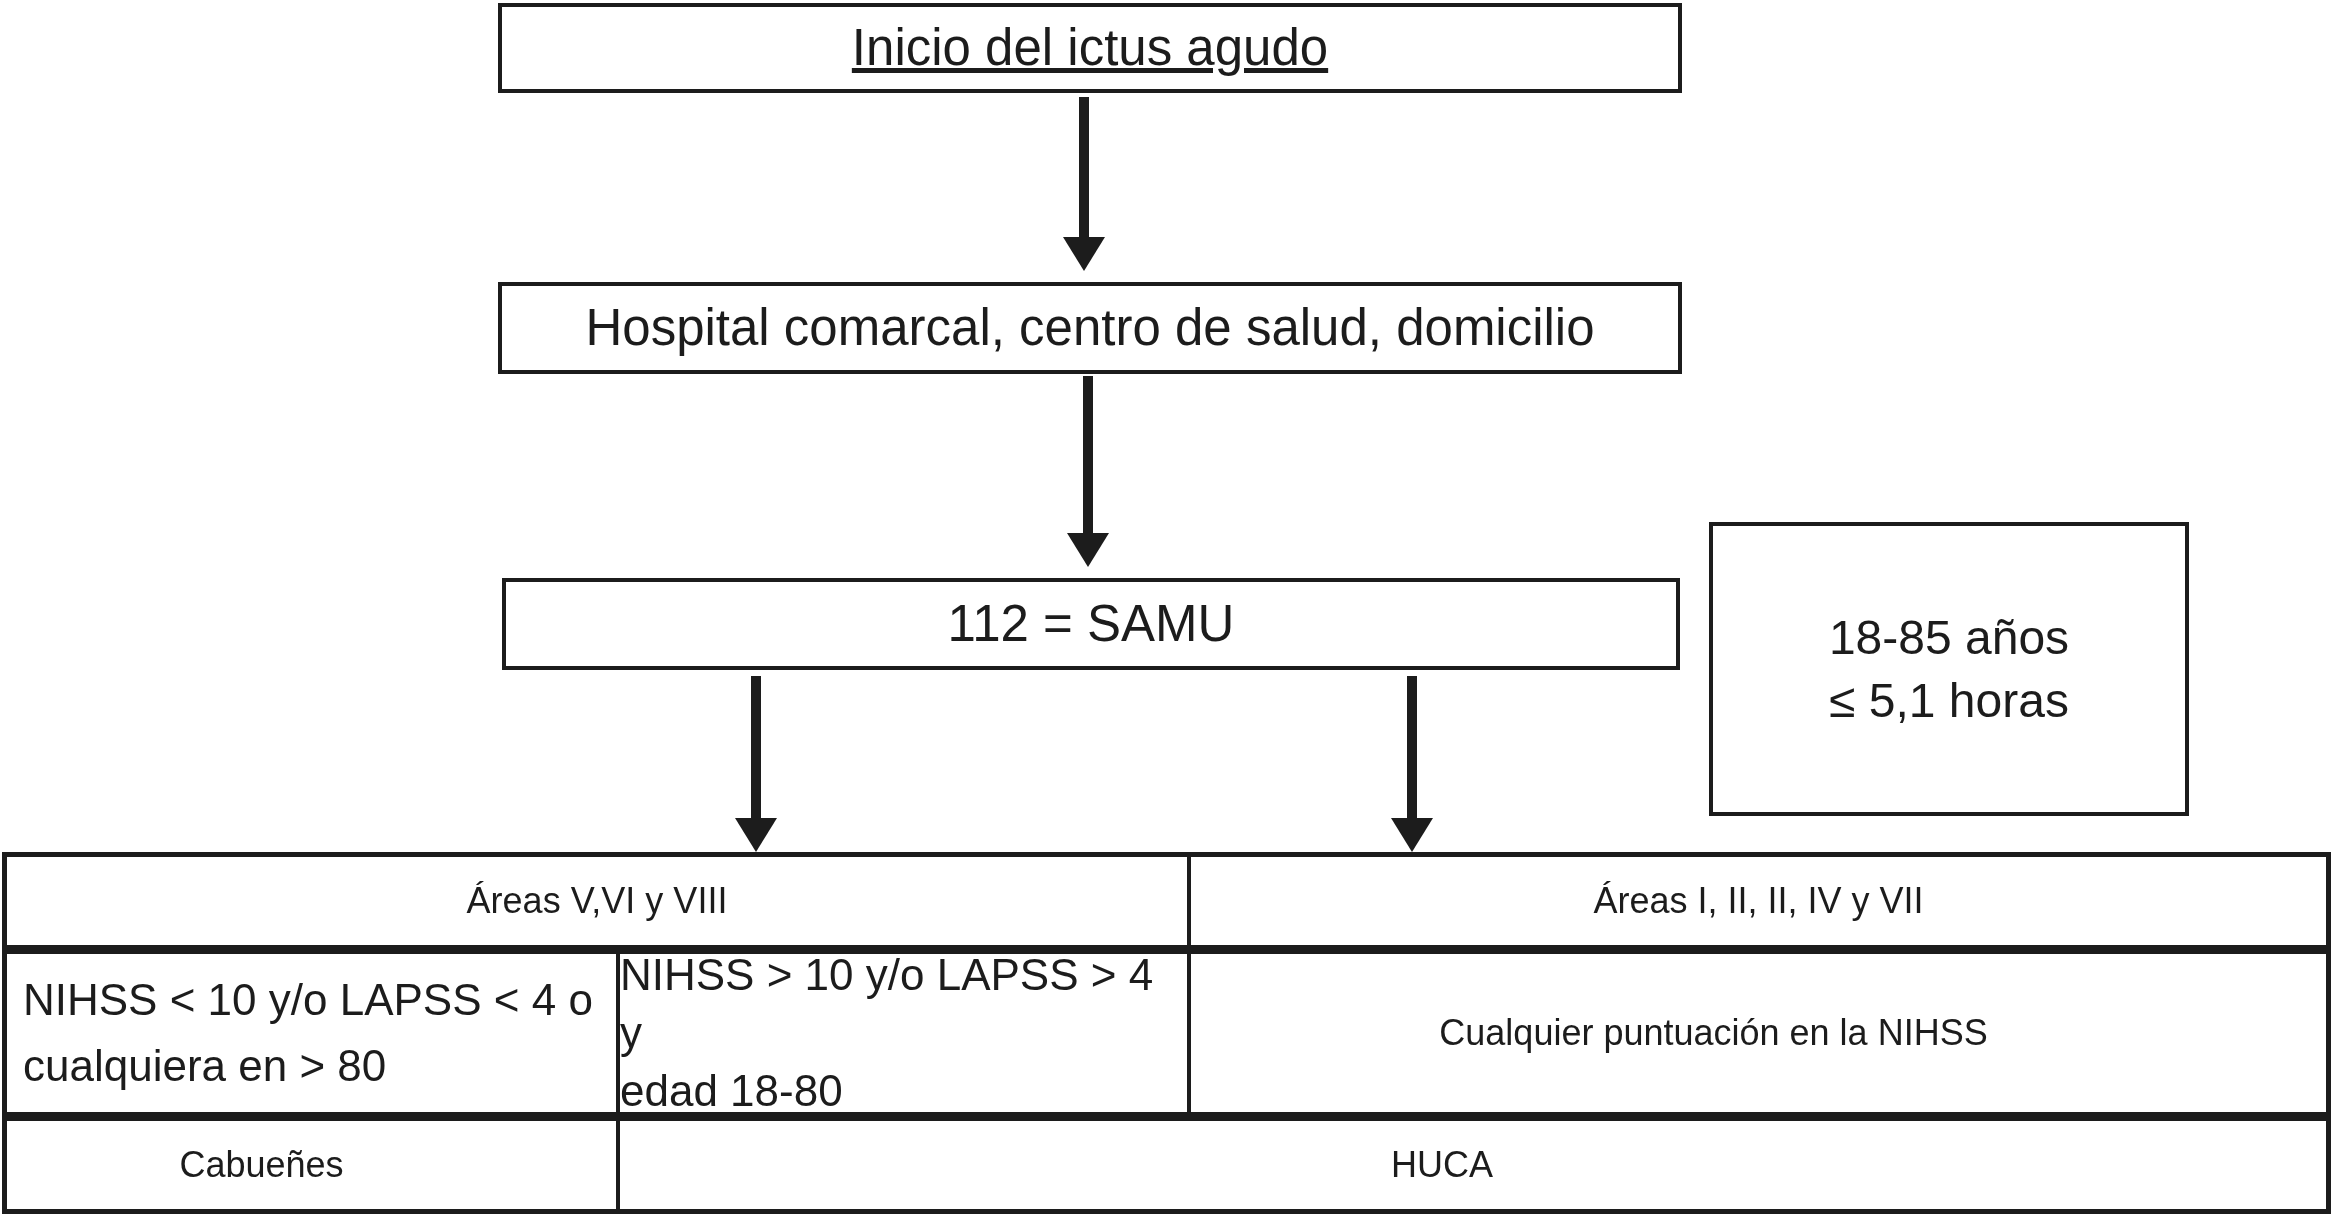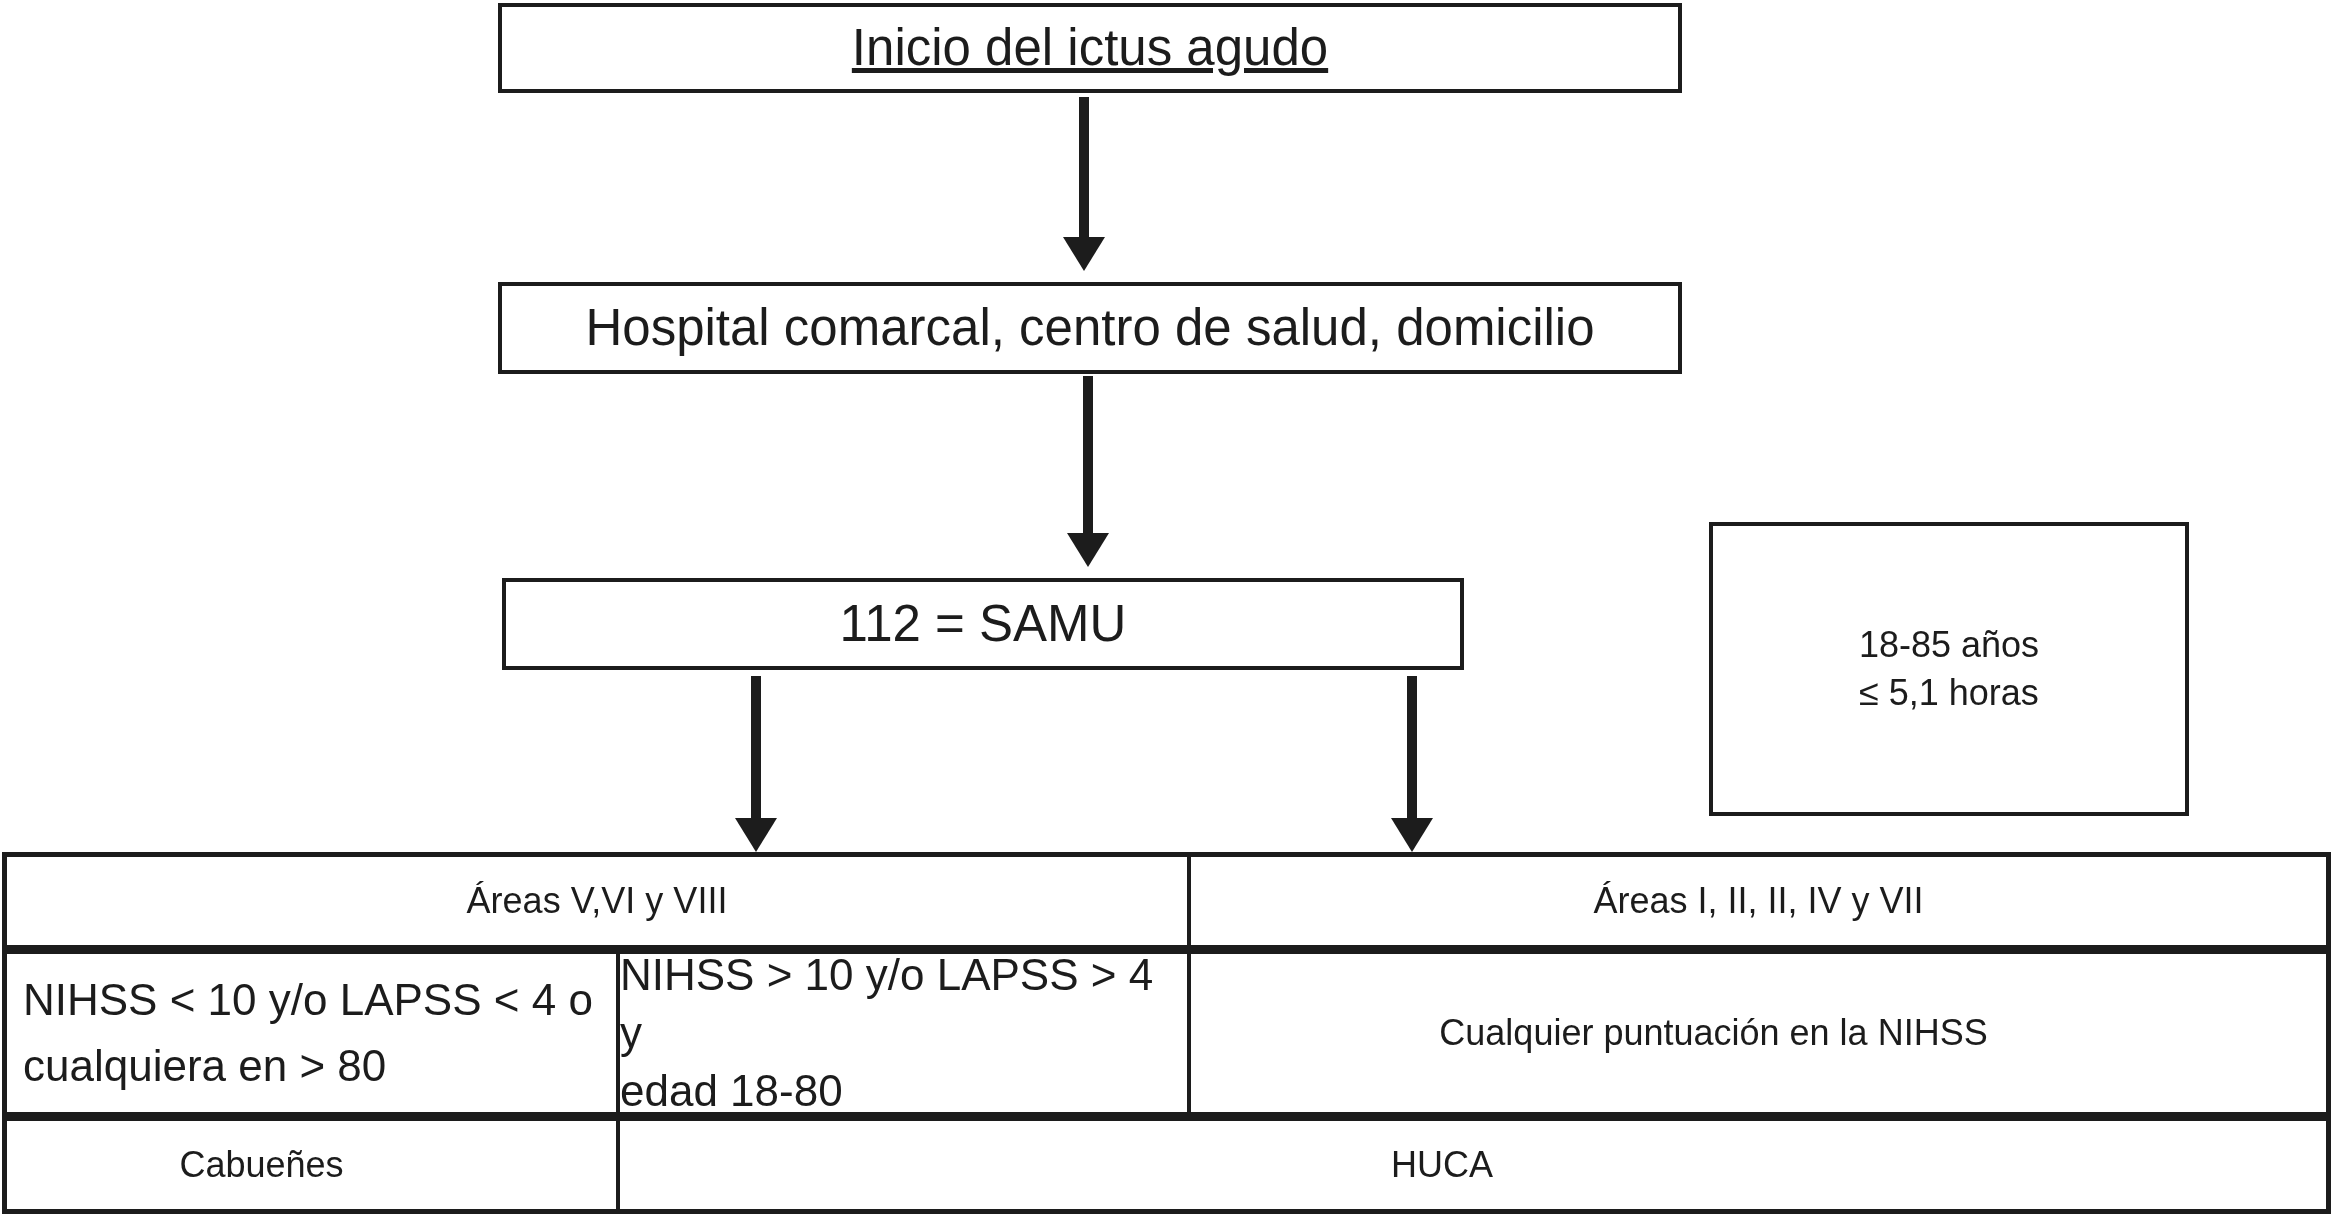--- a/index.html
+++ b/index.html
@@ -32,23 +32,23 @@
     justify-content: center;
     text-align: center;
   }
   .fbox .label {
     font-size: 51px;
     line-height: 1.1;
     white-space: nowrap;
   }
   #box-start    { left: 498px;  top: 3px;   width: 1184px; height: 90px; text-decoration: underline; }
   #box-first    { left: 498px;  top: 282px; width: 1184px; height: 92px; }
-  #box-samu     { left: 502px;  top: 578px; width: 962px; height: 92px; }
+  #box-samu     { left: 502px;  top: 578px; width: 1178px; height: 92px; }
   #box-criteria { left: 1709px; top: 522px; width: 480px;  height: 294px; }
-  #box-criteria .multiline { text-align: left; font-size: 36px; line-height: 1.32; }
+  #box-criteria .multiline { text-align: center; font-size: 48px; line-height: 1.32; }
 
   
   .arrow {
     position: absolute;
     width: 42px;
     display: flex;
     flex-direction: column;
     align-items: center;
   }
   .arrow .shaft {

